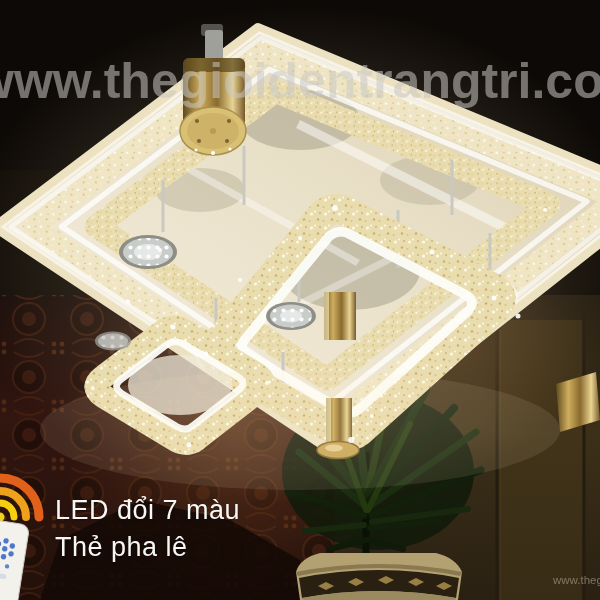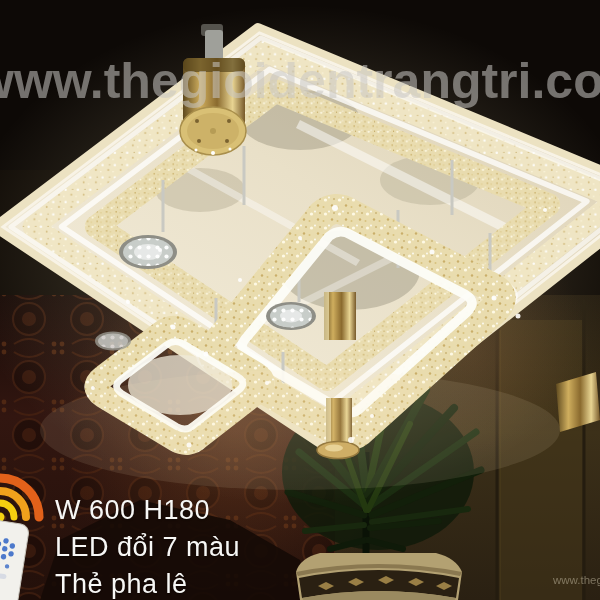--- a/index.html
+++ b/index.html
@@ -281,20 +281,19 @@
             <circle cx="14" cy="566" r="2.2" opacity=".9"></circle>
       </g>
       <rect x="2" y="574" width="13" height="5" rx="2.5" fill="#d7dbe4"></rect>
     </g>
   </g>
 </svg>
 
 <div class="wm-main">www.thegioidentrangtri.com</div>
 
 <div class="product-text">
-  <div>W 600 H180</div>
   <div>LED đổi 7 màu</div>
   <div>Thẻ pha lê</div>
 </div>
 
 <div class="wm-corner">www.thegioidentrangtri.com</div>
 
 </div>
 
 </body></html>

